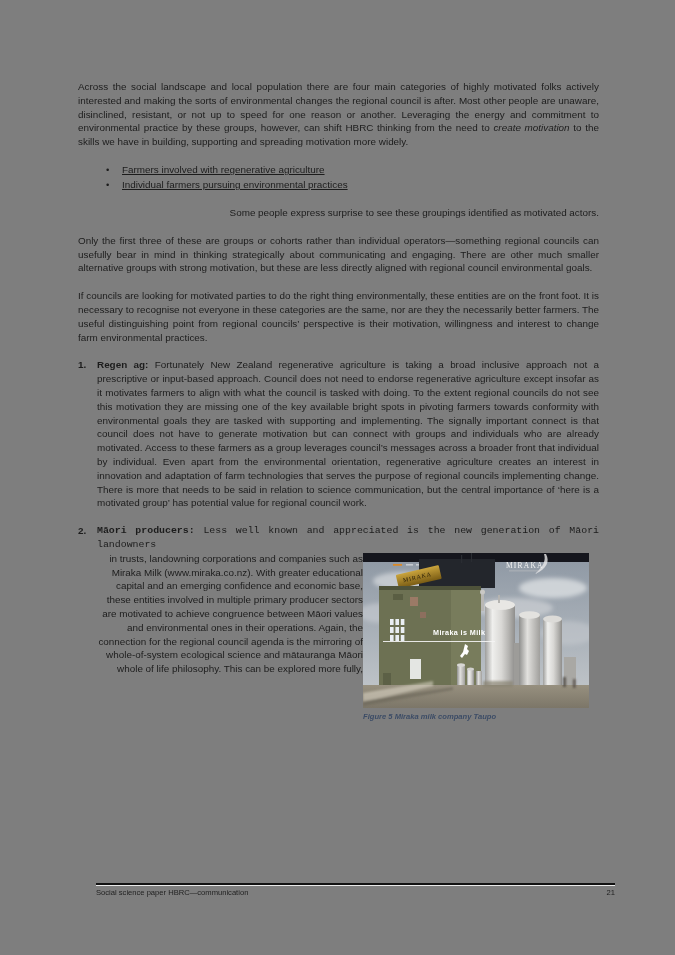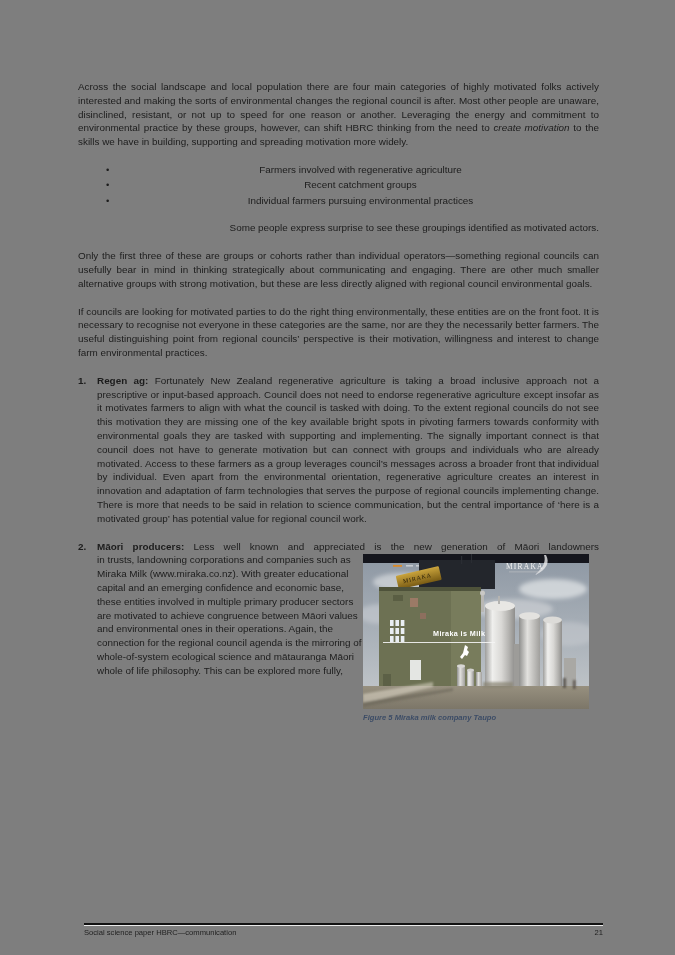--- a/index.html
+++ b/index.html
@@ -13,60 +13,59 @@
   }
   .page{position:absolute;left:0;top:0;width:675px;height:955px;}
   .content{
     position:absolute;left:78px;top:80px;width:521px;
     font-size:9.9px;line-height:13.8px;
   }
   p.body-par{margin:0 0 14px 0;text-align:justify;}
   p.body-par.single{text-align:right;}
   .em{font-style:italic;}
   ul.bullets{margin:0 0 14px 0;padding:0 0 0 44px;list-style:none;}
-  ul.bullets li{position:relative;margin:0 0 1.5px 0;text-align:center;}
+  ul.bullets li{position:relative;margin:0 0 1.5px 0;text-align:left;text-decoration:underline;}
   ul.bullets li::before{
     content:"•";position:absolute;left:-16px;top:0;font-size:9.5px;
   }
   .numbered{display:flex;margin:0 0 14px 0;}
   .num{width:19px;flex:0 0 19px;font-weight:bold;}
   .numbody{flex:1;text-align:justify;}
   .numbody .lbl{font-weight:bold;}
-  .line1{text-align:justify;text-align-last:justify;margin:0;}
+  .line1{text-align:justify;text-align-last:justify;margin:0;font-family:Liberation Mono, monospace;}
   .wrap-row{display:flex;margin-top:0;}
-  .leftcol{flex:0 0 266px;width:266px;text-align:left;}
+  .leftcol{flex:0 0 266px;width:266px;text-align:right;}
   .figure{flex:0 0 226px;width:226px;margin-left:0;margin-top:1px;}
   .figure svg{display:block;width:226px;height:155px;}
   .caption{
     margin-top:4px;
     font-size:7.6px;line-height:9px;
     font-style:italic;font-weight:bold;
     color:#3c4c66;
     text-align:left;
   }
   .footer{
-    position:absolute;left:84px;top:883px;width:519px;margin-top:40px;
+    position:absolute;left:96px;top:883px;width:519px;
   }
   .footer-rule{height:2px;background:#111;border-bottom:1.5px solid #e9e9e9;}
   .footer-row{
     display:flex;justify-content:space-between;
     font-size:7.6px;line-height:10px;margin-top:2px;color:#222;
   }
 </style>
 </head>
 <body>
 
 <div class="page">
   <div class="content">
 
     <p class="body-par"><span>Across the social landscape and local population there are four main categories of highly motivated folks actively interested and making the sorts of environmental changes the regional council is after. Most other people are unaware, disinclined, resistant, or not up to speed for one reason or another. Leveraging the energy and commitment to environmental practice by these groups, however, can shift HBRC thinking from the need to </span><span class="em">create motivation</span><span> to the skills we have in building, supporting and spreading motivation more widely.</span></p>
 
     <ul class="bullets">
       <li>Farmers involved with regenerative agriculture</li>
-      <li>Recent catchment groups</li>
       <li>Individual farmers pursuing environmental practices</li>
     </ul>
 
     <p class="body-par single">Some people express surprise to see these groupings identified as motivated actors.</p>
 
     <p class="body-par">Only the first three of these are groups or cohorts rather than individual operators—something regional councils can usefully bear in mind in thinking strategically about communicating and engaging. There are other much smaller alternative groups with strong motivation, but these are less directly aligned with regional council environmental goals.</p>
 
     <p class="body-par">If councils are looking for motivated parties to do the right thing environmentally, these entities are on the front foot. It is necessary to recognise not everyone in these categories are the same, nor are they the necessarily better farmers. The useful distinguishing point from regional councils’ perspective is their motivation, willingness and interest to change farm environmental practices.</p>
 
     <div class="numbered">

